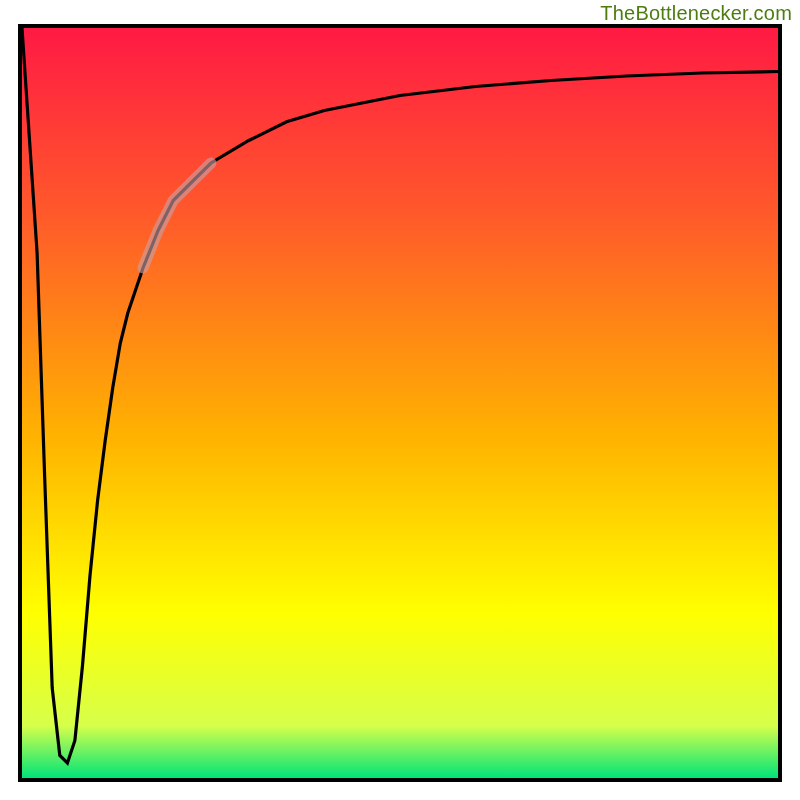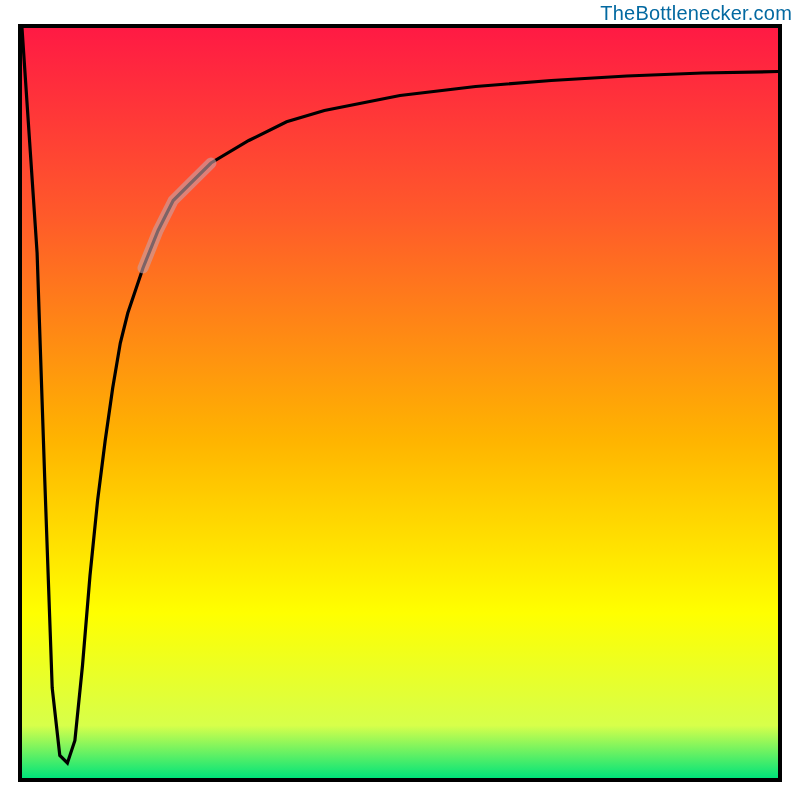--- a/index.html
+++ b/index.html
@@ -1,17 +1,17 @@
 <!DOCTYPE html>
 <html><head>
 <meta charset="utf-8">
 <style>
 html,body{margin:0;padding:0;width:800px;height:800px;background:#fff;font-family:Arial,Helvetica,sans-serif}
 .wrap{position:relative;width:800px;height:800px}
-.attribution{position:absolute;top:2px;right:8px;font-size:20px;color:#0369a1;letter-spacing:.2px}
+.attribution{position:absolute;top:2px;right:8px;font-size:20px;color:#4d7c0f;letter-spacing:.2px}
 svg{display:block}
 </style>
 </head>
 <body>
 <div class="wrap">
 <div class="attribution">TheBottlenecker.com</div>
 <svg width="800" height="800" viewBox="0 0 800 800">
 <defs>
 <linearGradient id="bg" x1="0" y1="0" x2="0" y2="1">
 <stop id="g0" offset="0" stop-color="#ff1a44"></stop>

